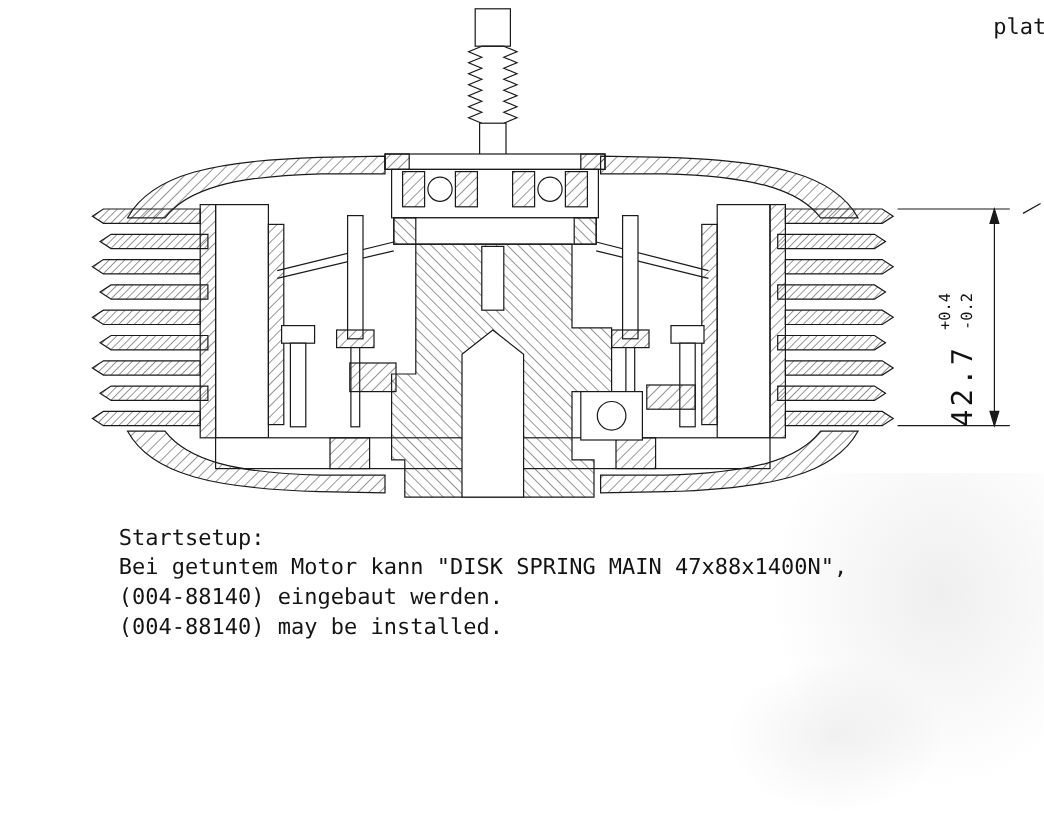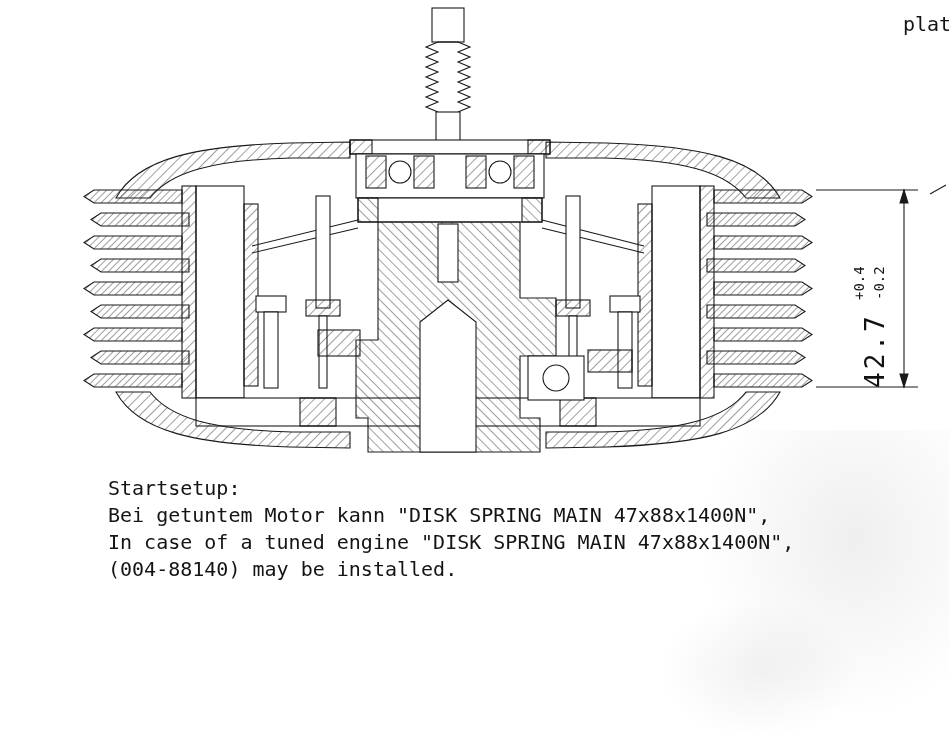--- a/index.html
+++ b/index.html
@@ -163,18 +163,18 @@
     </g>
 
     <line x1="930" y1="194" x2="946" y2="185"></line>
   </svg>
 
   <div id="top-right-fragment">plat</div>
 
   <div id="notes">
     <div class="text-line">Startsetup:</div>
     <div class="text-line">Bei getuntem Motor kann "DISK SPRING MAIN 47x88x1400N",</div>
-    <div class="text-line">In case of a tuned engine "DISK SPRING MAIN 47x88x1400N",</div>
+    <div class="text-line">(004-88140) eingebaut werden.</div>
     <div class="text-line">(004-88140) may be installed.</div>
     <div class="text-line"></div>
   </div>
 
 </div>
 
 </body></html>

